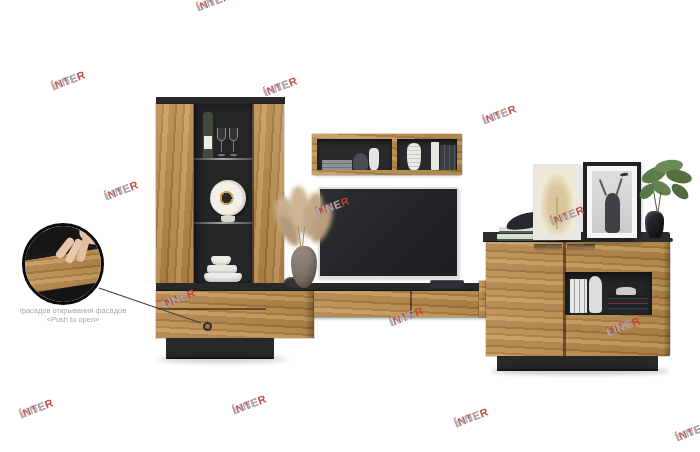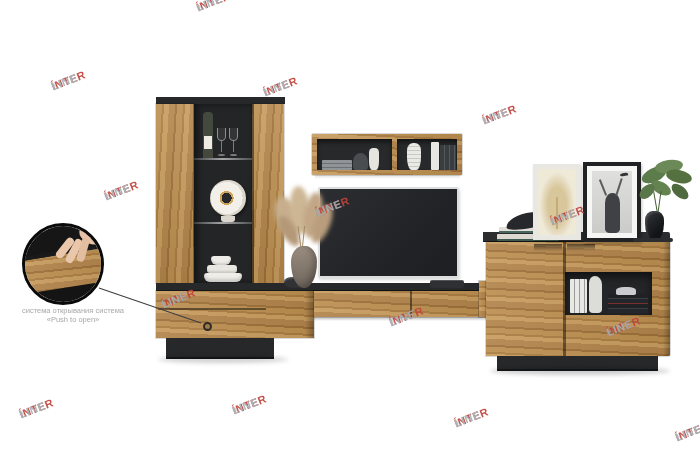--- a/index.html
+++ b/index.html
@@ -175,21 +175,21 @@
     <div style="left:28px;top:-4px;width:54px;height:44px;">
       <div style="left:26px;top:2px;width:26px;height:20px;background:#e7c2a6;border-radius:50%;transform:rotate(22deg);"></div>
       <div style="left:8px;top:14px;width:8px;height:24px;background:#eac7ab;border-radius:4px;transform:rotate(38deg);"></div>
       <div style="left:17px;top:16px;width:8px;height:26px;background:#eac7ab;border-radius:4px;transform:rotate(28deg);"></div>
       <div style="left:26px;top:16px;width:8px;height:24px;background:#e3bd9f;border-radius:4px;transform:rotate(16deg);"></div>
       <div style="left:42px;top:-4px;width:20px;height:16px;background:#e7c2a6;border-radius:40%;transform:rotate(30deg);"></div>
     </div>
   </div>
 
   <div id="caption" style="color: rgb(168, 168, 168);">
-    <div style="position:static;">система открывания система</div>
+    <div style="position:static;">фасадов открывания фасадов</div>
     <div style="position:static;">«Push to open»</div>
   </div>
 
   <div id="wm-layer" style="left:0;top:0;width:700px;height:452px;pointer-events:none;">
       <div class="watermark" style="left: 195px; top: 3px; transform: translate(-50%, -50%) rotate(-21deg);">
         <span style="color: rgb(192, 68, 60);">ÍNTER</span>
         <span style="color: rgb(166, 173, 179);">LINE</span>
         <sup style="color: rgb(166, 173, 179);">®</sup>
         <span class="wm-sub"></span>
       </div>

